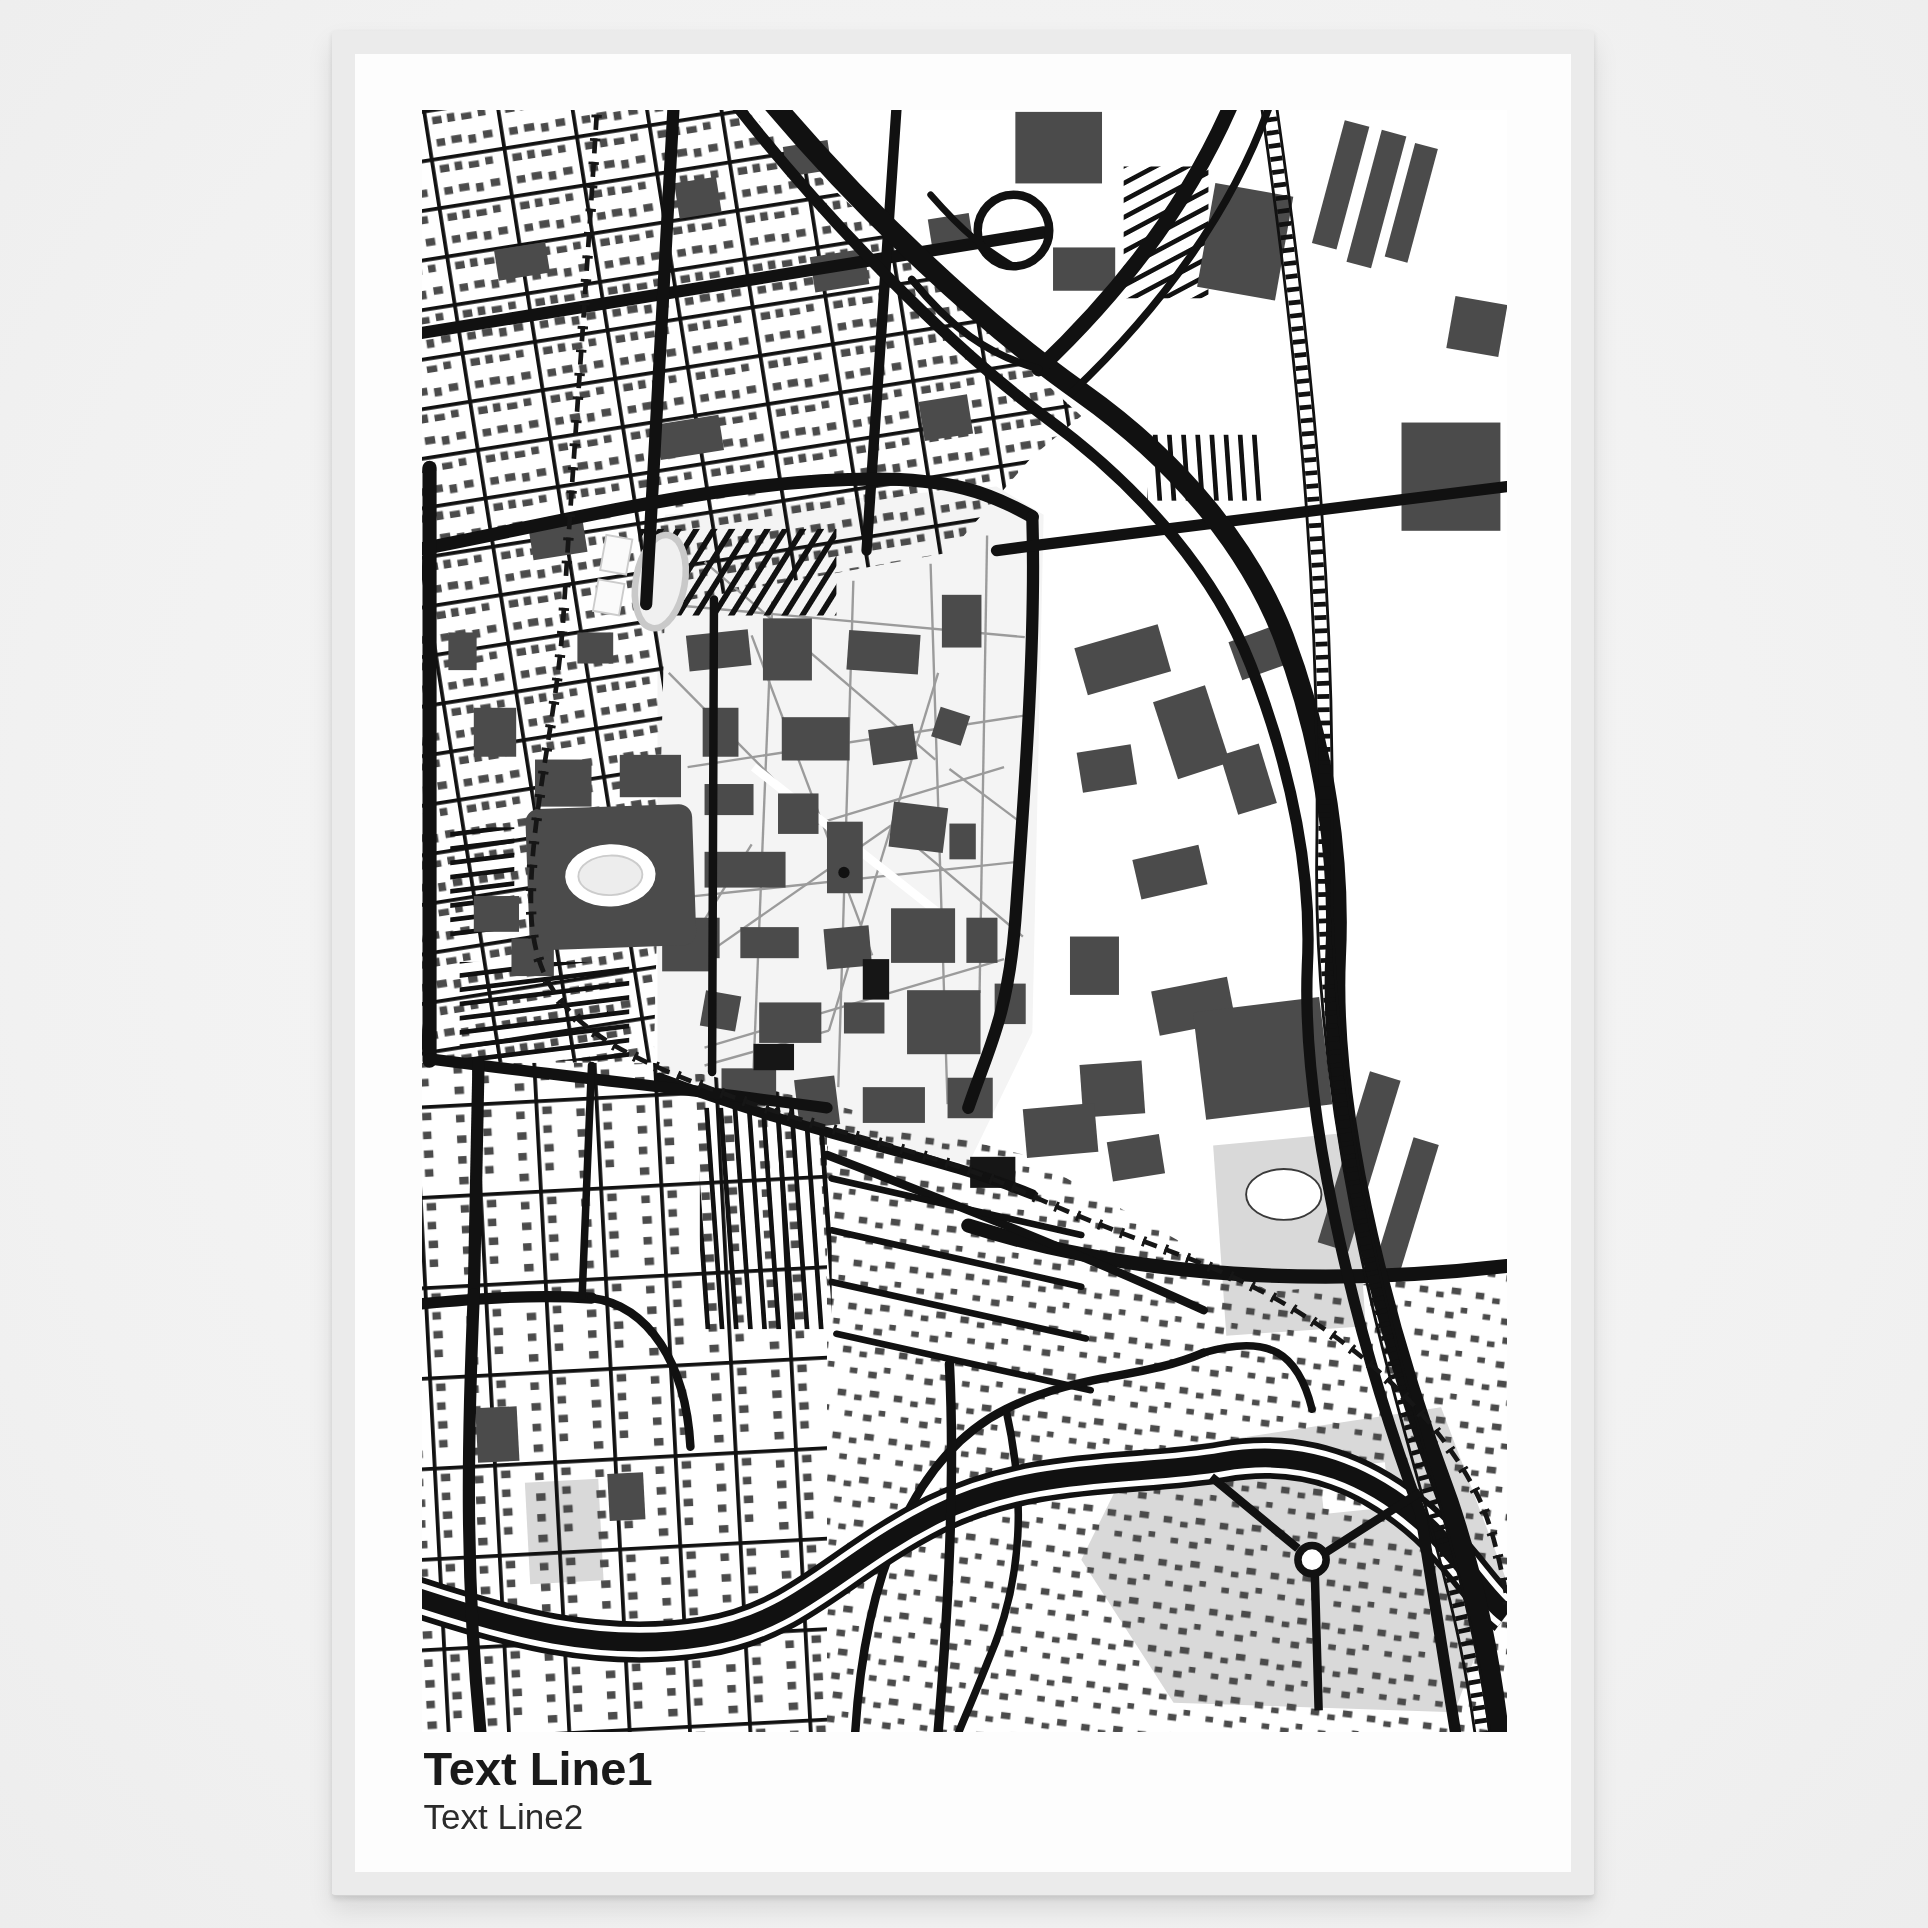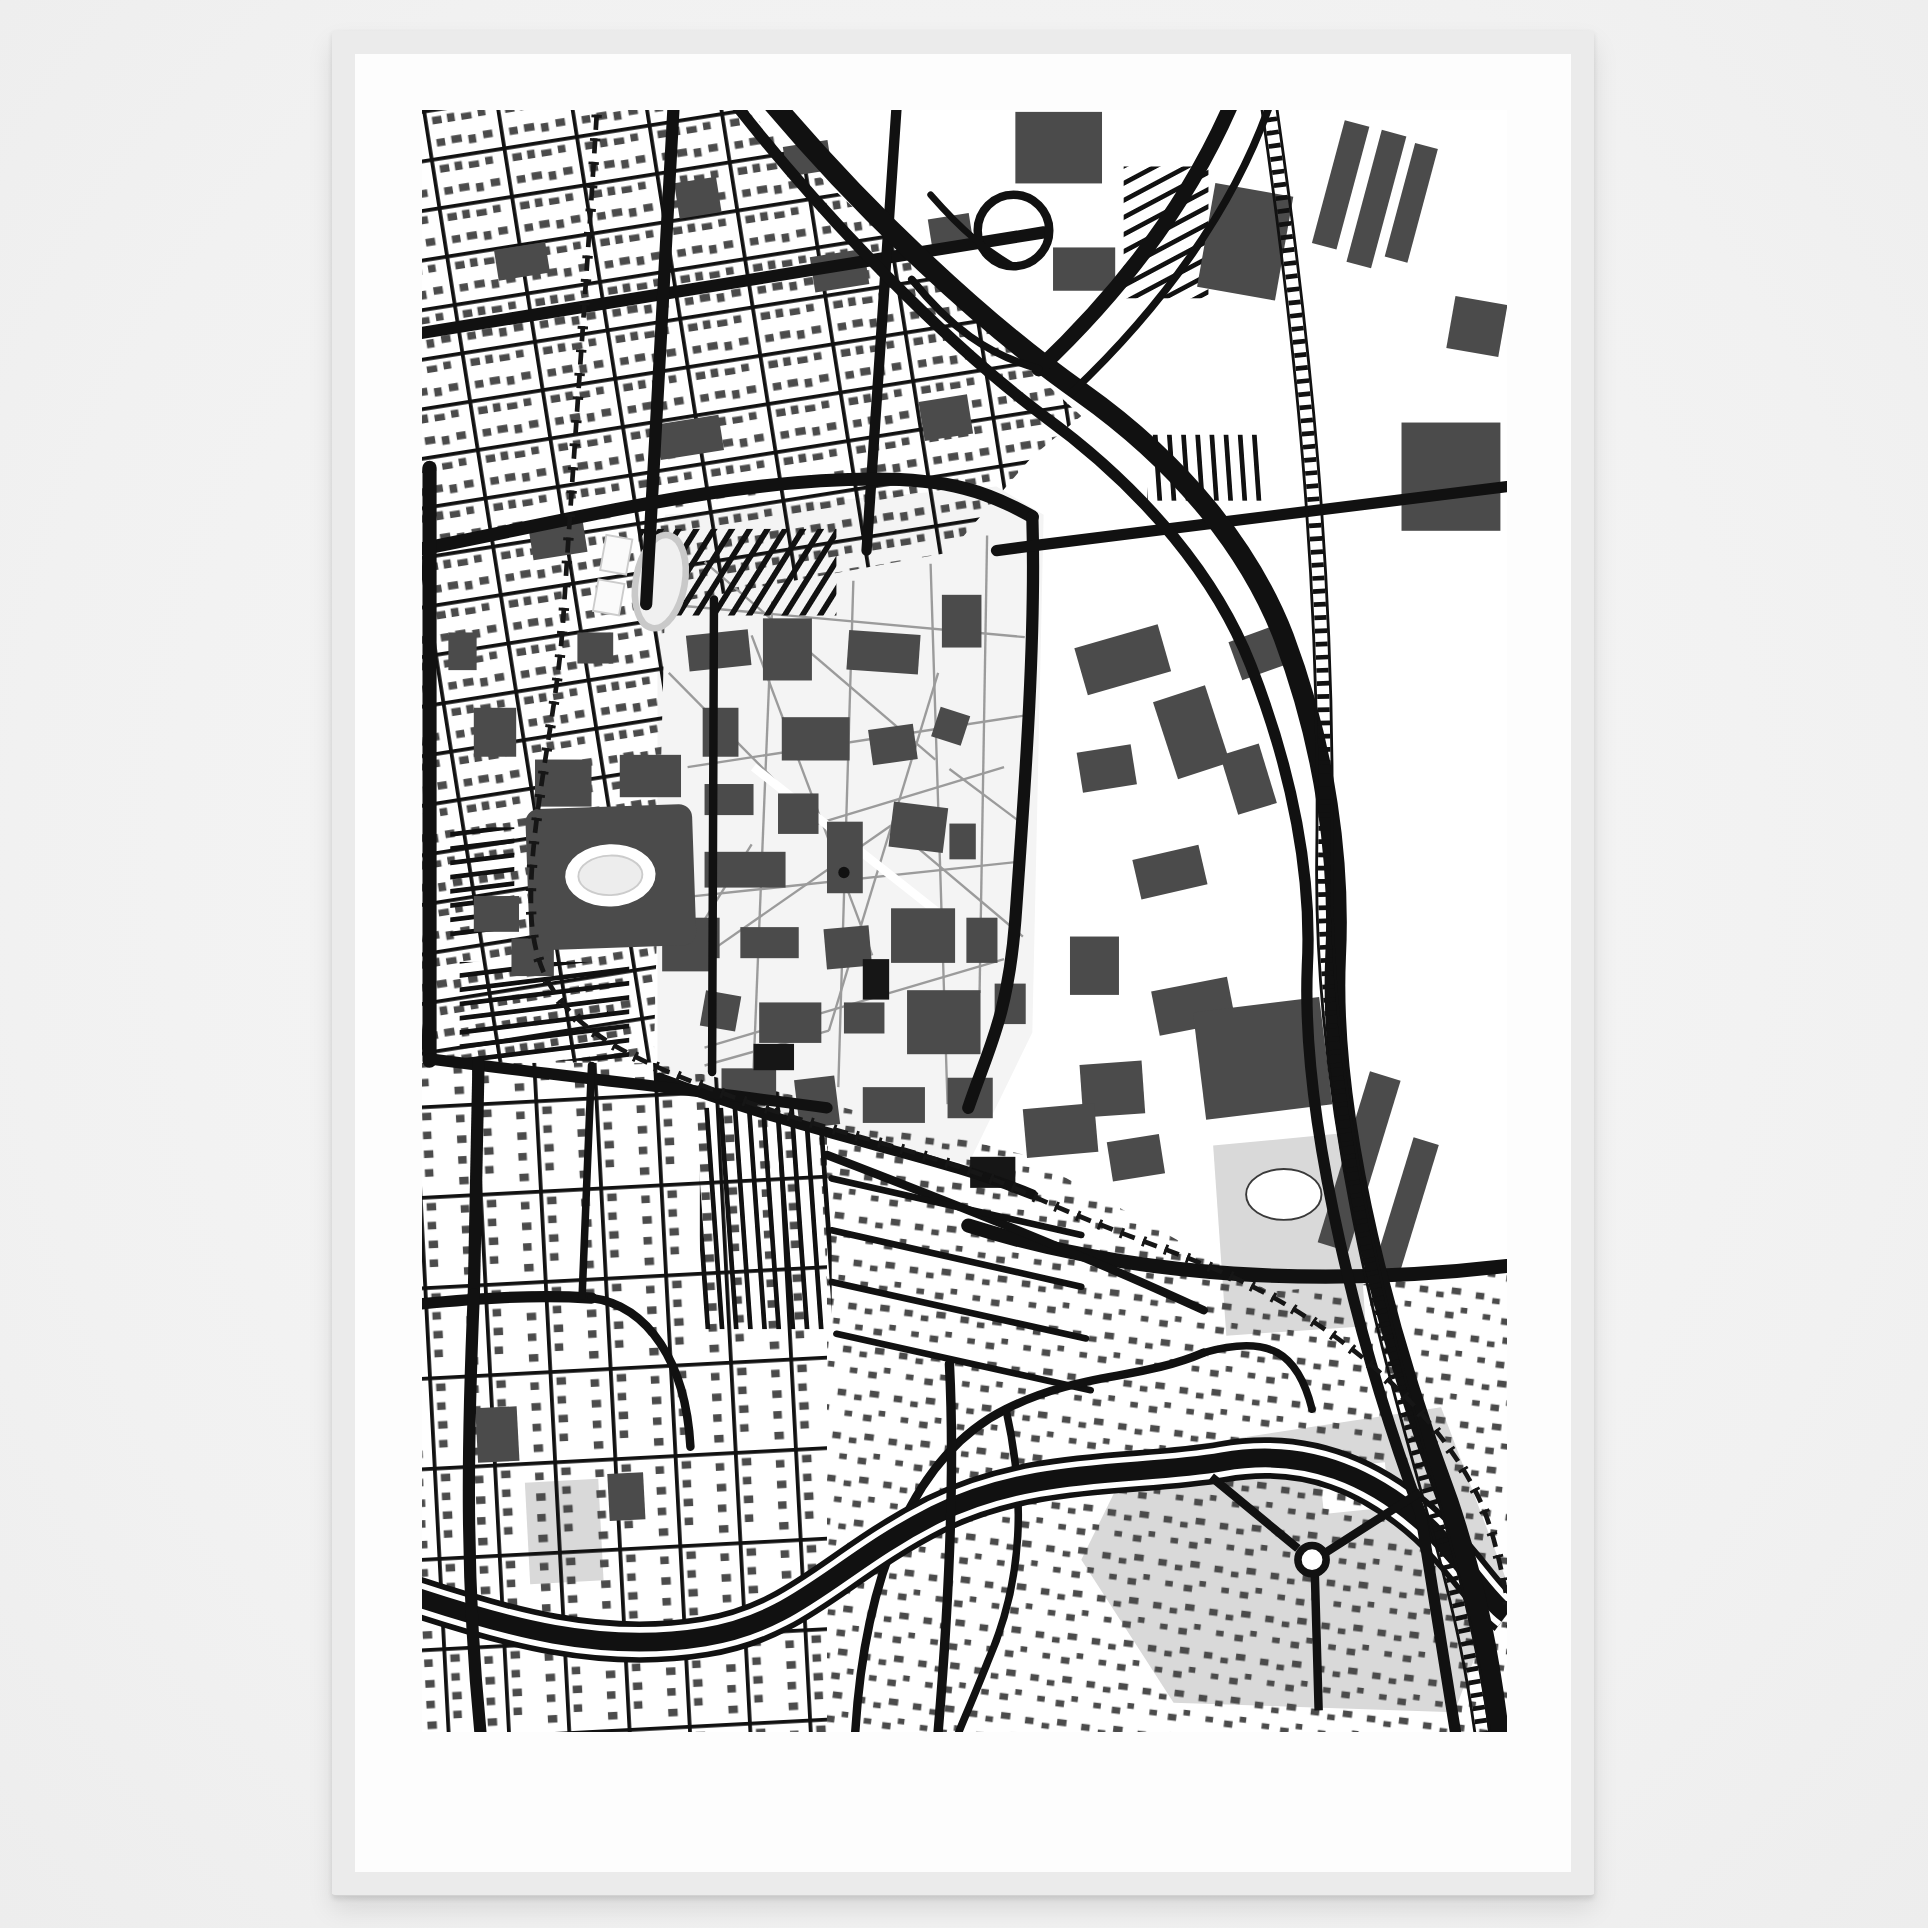--- a/index.html
+++ b/index.html
@@ -312,17 +312,21 @@
 
           <g>
             <path d="M930,1528 L838,1452 M948,1556 L952,1700 M960,1532 L1060,1468" stroke="#111" stroke-width="9" fill="none"></path>
             <circle cx="945" cy="1540" r="15" fill="#ffffff" stroke="#111" stroke-width="8"></circle>
           </g>
           <ellipse cx="915" cy="1152" rx="40" ry="27" fill="#ffffff" stroke="#3a3a3a" stroke-width="2"></ellipse>
           <circle cx="448" cy="810" r="6" fill="#111"></circle>
         </svg>
       </div>
 
+      <div class="poster-text">
+        <div class="poster-title">Text Line1</div>
+        <div class="poster-subtitle">Text Line2</div>
+      </div>
 
     </div>
   </div>
 </div>
 
 
 </body></html>

